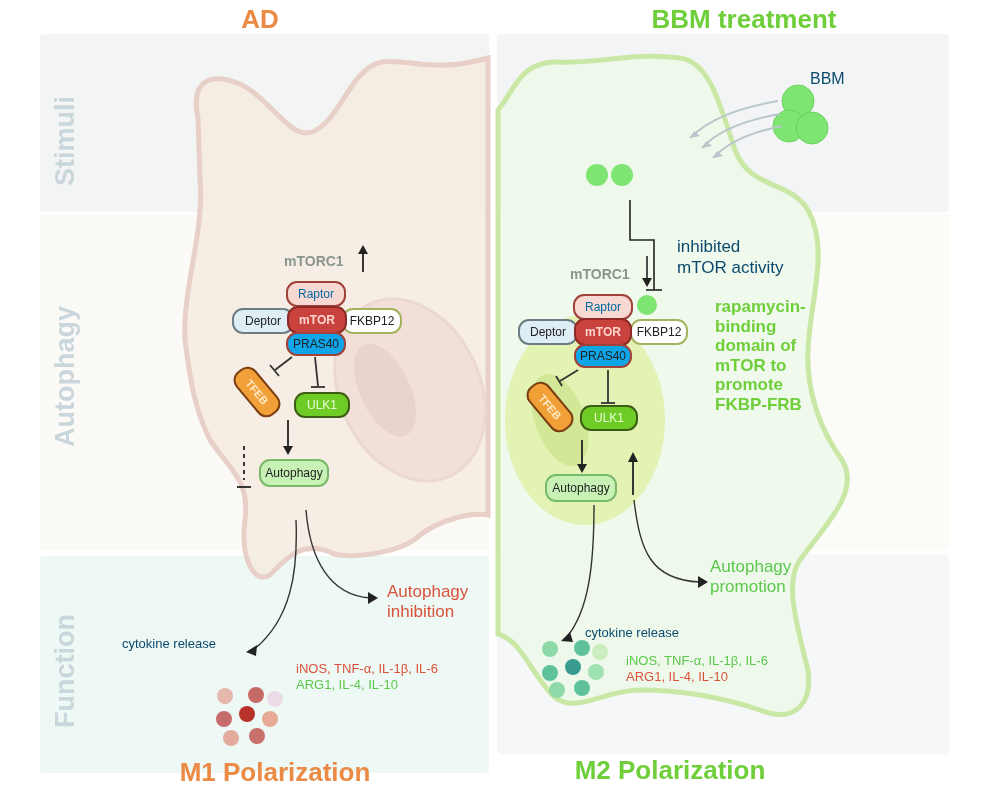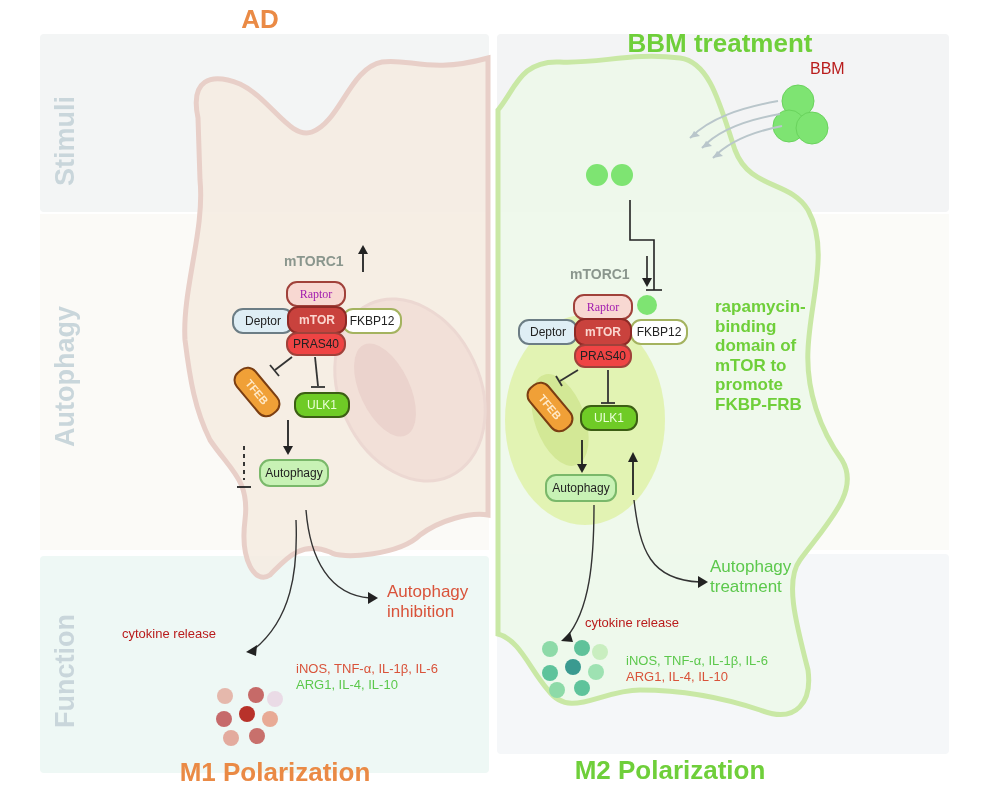--- a/index.html
+++ b/index.html
@@ -2,31 +2,31 @@
 <html><head>
 <meta charset="utf-8">
 <style>
   html,body{margin:0;padding:0;background:#ffffff;}
   body{width:998px;height:810px;position:relative;overflow:hidden;font-family:"Liberation Sans","DejaVu Sans",sans-serif;}
   #stage{position:absolute;left:0;top:0;width:998px;height:810px;}
   .abs{position:absolute;}
   .title{font-weight:bold;font-size:26px;text-align:center;}
   .rowlabel{font-weight:bold;font-size:27px;color:#c9d6db;transform:rotate(-90deg);transform-origin:left top;white-space:nowrap;}
   .node{position:absolute;border-radius:11px;border:2px solid;font-size:12px;display:flex;align-items:center;justify-content:center;box-sizing:border-box;white-space:nowrap;}
-  .raptor{background:#f8d8d2;border-color:#a0413a;color:#a21caf;font-family:Liberation Serif, serif;}
+  .raptor{background:#f8d8d2;border-color:#a0413a;color:#0369a1;}
   .mtor{background:#c9423d;border-color:#8e2a26;color:#fbd6cf;font-weight:bold;}
-  .pras{background:#ef4444;border-color:#a0413a;color:#222;}
+  .pras{background:#0ea5e9;border-color:#a0413a;color:#222;}
   .deptor{background:#dfeef5;border-color:#6c7d85;color:#222;}
   .fkbp{background:#ffffff;border-color:#a4b35f;color:#222;}
   .tfeb{background:#f0a037;border-color:#7b3e12;color:#ffe9c7;font-weight:bold;font-size:11px;}
   .ulk{background:#6fcb26;border-color:#3c5e14;color:#e9ffd7;font-weight:normal;}
   .auto{background:#c8f2b5;border-color:#7ab86a;color:#222;}
   .txt{position:absolute;white-space:nowrap;}
   .mtorc{font-weight:bold;font-size:14px;color:#8a968d;}
-  .dark{color:#b91c1c;}
+  .dark{color:#0c4a6e;margin-top:10px;}
   .red{color:#d9533a;}
   .green{color:#5cc84c;}
   .orange{color:#ea8a45;}
   .ltgreen{color:#6fcf3a;}
 </style>
 </head>
 <body>
 
 <div id="stage">
 
@@ -123,21 +123,21 @@
       <circle cx="600" cy="652" r="8" fill="#c9eec0"></circle>
       <circle cx="550" cy="673" r="8" fill="#5ec39b"></circle>
       <circle cx="573" cy="667" r="8" fill="#3a9a90"></circle>
       <circle cx="596" cy="672" r="8" fill="#9ee2b2"></circle>
       <circle cx="557" cy="690" r="8" fill="#8ddaa8"></circle>
       <circle cx="582" cy="688" r="8" fill="#5ec39b"></circle>
     </g>
   </svg>
 
   <div class="abs title orange" style="left:200px;top:4px;width:120px;">AD</div>
-  <div class="abs title ltgreen" style="left:590px;top:4px;width:260px;margin-top:24px;">BBM treatment</div>
+  <div class="abs title ltgreen" style="left:614px;top:4px;width:260px;">BBM treatment</div>
   <div class="abs title orange" style="left:150px;top:757px;width:250px;">M1 Polarization</div>
   <div class="abs title ltgreen" style="left:545px;top:755px;width:250px;">M2 Polarization</div>
 
   <div class="rowlabel abs" style="left:50px;top:186px;">Stimuli</div>
   <div class="rowlabel abs" style="left:50px;top:447px;">Autophagy</div>
   <div class="rowlabel abs" style="left:50px;top:728px;">Function</div>
 
   <div class="txt mtorc" style="left:284px;top:253px;">mTORC1</div>
   <div class="node raptor" style="left:286px;top:281px;width:60px;height:26px;">Raptor</div>
   <div class="node deptor" style="left:232px;top:308px;width:62px;height:26px;">Deptor</div>
@@ -150,20 +150,24 @@
 
   <div class="txt red" style="left:387px;top:582px;font-size:17px;line-height:20px;">
     <div>Autophagy</div>
     <div>inhibition</div>
   </div>
   <div class="txt dark" style="left:122px;top:626px;font-size:13px;">cytokine release</div>
   <div class="txt red" style="left:296px;top:661px;font-size:13px;">iNOS, TNF-α,  IL-1β,  IL-6</div>
   <div class="txt green" style="left:296px;top:677px;font-size:13px;">ARG1, IL-4, IL-10</div>
 
   <div class="txt dark" style="left:810px;top:60px;font-size:16px;">BBM</div>
+  <div class="txt dark" style="left:677px;top:226px;font-size:17px;line-height:21px;">
+    <div>inhibited</div>
+    <div>mTOR activity</div>
+  </div>
   <div class="txt mtorc" style="left:570px;top:266px;">mTORC1</div>
   <div class="node raptor" style="left:573px;top:294px;width:60px;height:26px;">Raptor</div>
   <div class="node deptor" style="left:518px;top:319px;width:60px;height:26px;">Deptor</div>
   <div class="node fkbp" style="left:630px;top:319px;width:58px;height:26px;">FKBP12</div>
   <div class="node mtor" style="left:574px;top:318px;width:58px;height:28px;">mTOR</div>
   <div class="node pras" style="left:574px;top:344px;width:58px;height:24px;">PRAS40</div>
   <div class="node tfeb" style="left:522px;top:394px;width:56px;height:26px;transform:rotate(50deg);">TFEB</div>
   <div class="node ulk" style="left:580px;top:405px;width:58px;height:26px;">ULK1</div>
   <div class="node auto" style="left:545px;top:474px;width:72px;height:28px;">Autophagy</div>
 
@@ -171,19 +175,19 @@
     <div>rapamycin-</div>
     <div>binding</div>
     <div>domain of</div>
     <div>mTOR to</div>
     <div>promote</div>
     <div>FKBP-FRB</div>
   </div>
 
   <div class="txt green" style="left:710px;top:557px;font-size:17px;line-height:20px;">
     <div>Autophagy</div>
-    <div>treatment</div>
+    <div>promotion</div>
   </div>
   <div class="txt dark" style="left:585px;top:615px;font-size:13px;">cytokine release</div>
   <div class="txt green" style="left:626px;top:653px;font-size:13px;">iNOS, TNF-α,  IL-1β,  IL-6</div>
   <div class="txt red" style="left:626px;top:669px;font-size:13px;">ARG1, IL-4, IL-10</div>
 
 </div>
 
 </body></html>

